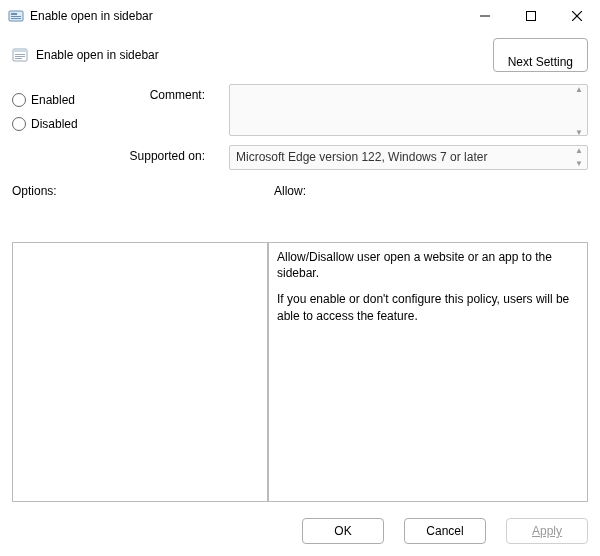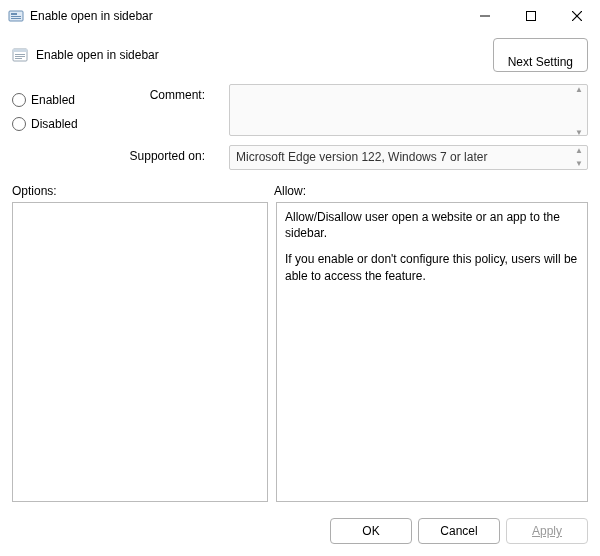--- a/index.html
+++ b/index.html
@@ -165,41 +165,41 @@
     .lower-labels {
       display: flex;
       padding: 14px 12px 4px 12px;
     }
     .lbl-options { width: 262px; font-size: 12px; }
     .lbl-help { flex: 1; font-size: 12px; }
 
     .panes {
       display: flex;
       padding: 0 12px 8px 12px;
-      gap: 8px;
       flex: 1;
       min-height: 0;
+      margin-top: 40px;
     }
     .pane {
       border: 1px solid #bbb;
       background: #fff;
       padding: 6px 8px;
       font-size: 12px;
       overflow: auto;
       line-height: 1.35;
     }
     .pane-options { width: 256px; }
     .pane-help { flex: 1; }
     .pane-help p { margin-bottom: 10px; }
 
     .footer {
       display: flex;
       justify-content: flex-end;
       align-items: center;
-      gap: 6px;
+      gap: 20px;
       padding: 8px 12px 12px 12px;
       border-top: 0;
     }
     .footer-btn {
       height: 26px;
       width: 82px;
       font-size: 12px;
       border: 1px solid #adadad;
       background: #fff;
       border-radius: 4px;

